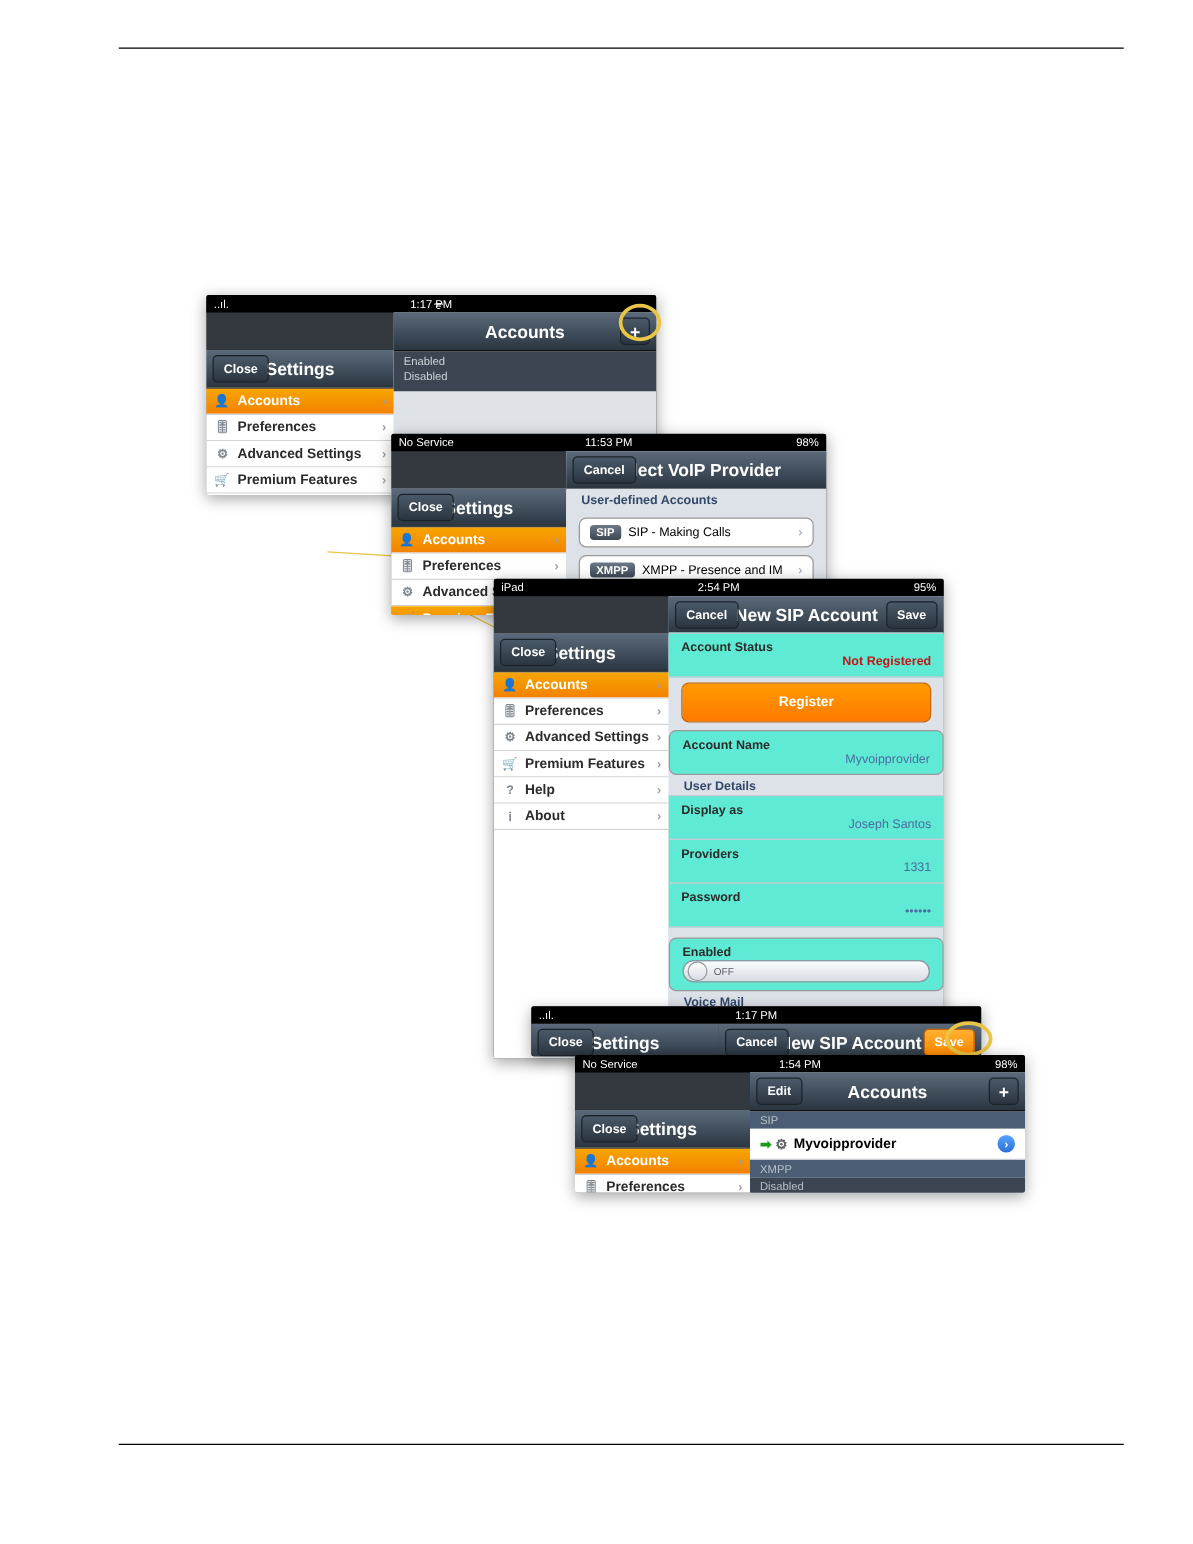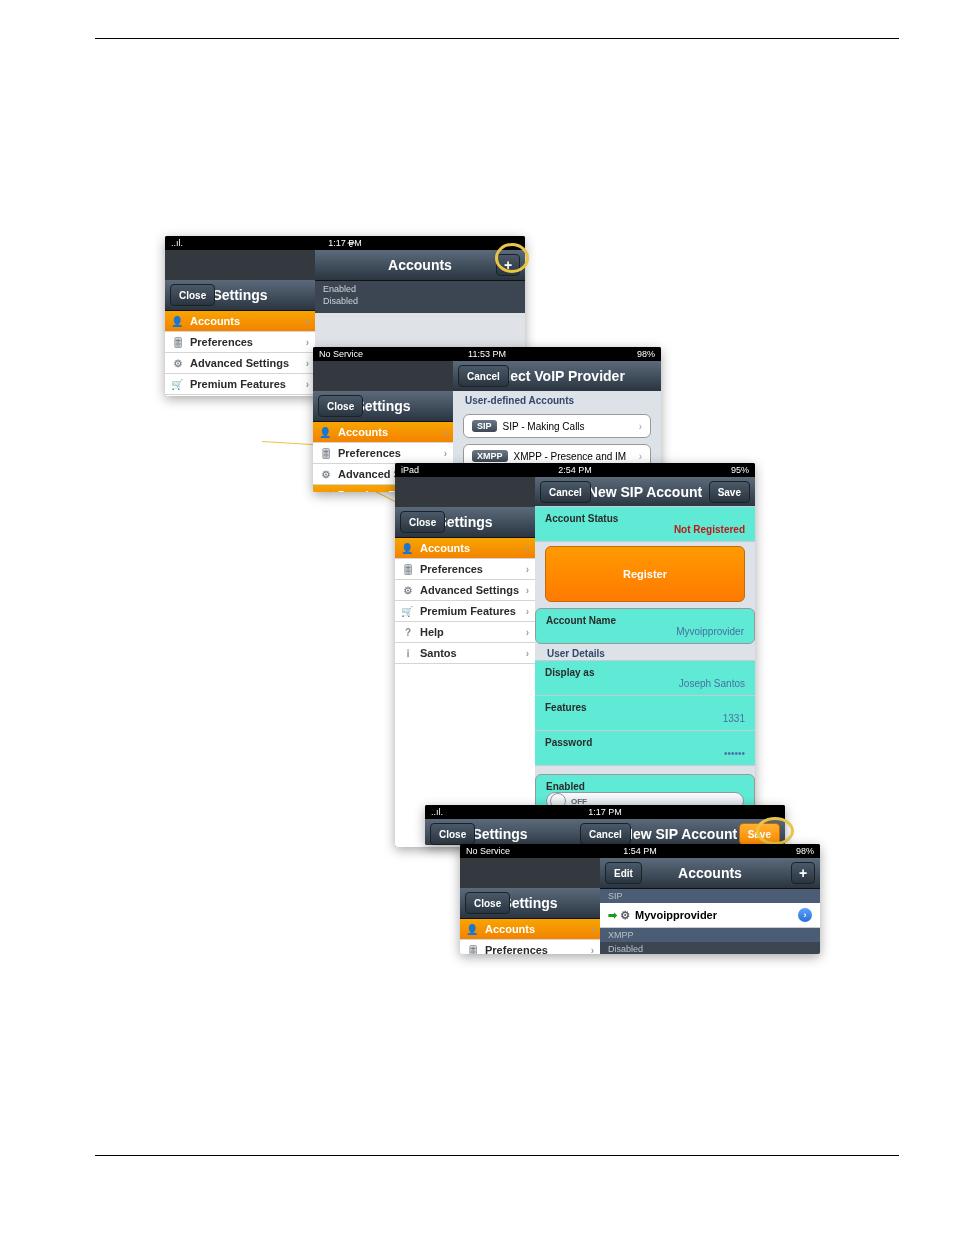--- a/index.html
+++ b/index.html
@@ -20,28 +20,28 @@
 .row .icon { width:14px; text-align:center; margin-right:5px; color:#808890; font-size:10px; }
 .row .chev { margin-left:auto; color:#9aa0a6; font-size:10px; }
 .row.selected { background:linear-gradient(#f7a500,#f38200); color:#fff; }
 .row.selected .icon { color:#fff; }
 .headerblock { height:28px; background:#3c4652; color:#cdd3da; font-size:9px; padding:2px 8px; line-height:12px; }
 .detailbody { position:absolute; top:30px; left:0; right:0; bottom:0; background:#dde2e8; overflow:hidden; }
 .cell { background:#fff; border:1px solid #999; border-radius:6px; margin:6px 10px; display:flex; align-items:center; padding:5px 8px; font-size:10px; position:relative; }
 .cell .badge { background:linear-gradient(#6b7886,#3d4854); color:#fff; font-weight:bold; font-size:9px; padding:1px 5px; border-radius:3px; margin-right:6px; }
 .cell .cchev { margin-left:auto; color:#9aa0a6; }
 .grouptitle { color:#32486a; font-size:10px; font-weight:bold; padding:4px 12px 2px; }
-.regbtn { margin:4px 10px; background:linear-gradient(#ff9a00,#ff7a00); color:#fff; text-align:center; font-weight:bold; border:1px solid #c5670a; border-radius:6px; padding:21px; font-size:11px; }
+.regbtn { margin:4px 10px; background:linear-gradient(#ff9a00,#ff7a00); color:#fff; text-align:center; font-weight:bold; border:1px solid #c5670a; border-radius:6px; padding:9px; font-size:11px; }
 .kvrow { background:#5eead4; border-top:1px solid #c8ccd2; border-bottom:1px solid #c8ccd2; padding:6px 10px; font-size:10px; display:flex; justify-content:space-between; margin-top:-1px;flex-direction:column; }
 .kvrow .k { color:#2b2b2b; font-weight:bold; }
 .kvrow .v { color:#4a6fa0; text-align:right; }
 .kvrow .v.red { color:#c01818; font-weight:bold; }
 .toggle { display:inline-flex; align-items:center; border:1px solid #8f979f; border-radius:10px; height:16px; background:linear-gradient(#fafcff,#d7dce2); padding:0 3px; }
 .toggle .knob { width:14px; height:14px; border-radius:50%; background:linear-gradient(#fff,#d7dce2); border:1px solid #8f979f; margin-right:3px; }
-.toggle .lbl { font-size:8px; color:#5a6068; font-weight:bold; padding:0 2px; }
+.toggle .lbl { font-size:8px; color:#5a6068; font-weight:normal; padding:0 2px; }
 .circle { position:absolute; border:3px solid #e8c544; border-radius:50%; pointer-events:none; }
 .yellowline { position:absolute; background:#e8c544; height:1px; transform-origin:left center; pointer-events:none; }
 .acctrow { background:#fff; display:flex; align-items:center; padding:5px 8px; font-size:11px; font-weight:bold; border-bottom:1px solid #c8ccd2; }
 .acctrow .goarrow { margin-left:auto; width:14px; height:14px; border-radius:50%; background:linear-gradient(#5aa3ff,#2b6fd6); color:#fff; display:flex; align-items:center; justify-content:center; font-size:9px; }
 .disabledband { background:#3c4652; color:#b8c0c9; font-size:9px; padding:2px 8px; }
 </style>
 </head>
 <body>
 
 <div class="page-rule" style="top:38px"></div>
@@ -193,21 +193,21 @@
           <span>Premium Features</span>
           <span class="chev">›</span>
         </div>
         <div class="row">
           <span class="icon">?</span>
           <span>Help</span>
           <span class="chev">›</span>
         </div>
         <div class="row">
           <span class="icon">ℹ</span>
-          <span>Santos</span>
+          <span>About</span>
           <span class="chev">›</span>
         </div>
       </div>
   </div>
   <div class="splitright narrow-off">
     <div class="navbar">
       <div class="navbtn left">Cancel</div>
       <span>New SIP Account</span>
       <div class="navbtn right">Save</div>
     </div>
@@ -220,21 +220,21 @@
       <div class="kvrow" style="margin-top:6px;border-radius:6px;border:1px solid #999">
         <span class="k">Account Name</span>
         <span class="v">Myvoipprovider</span>
       </div>
       <div class="grouptitle">User Details</div>
       <div class="kvrow">
           <span class="k">Display as</span>
           <span class="v">Joseph Santos</span>
         </div>
       <div class="kvrow">
-          <span class="k">Features</span>
+          <span class="k">Providers</span>
           <span class="v">1331</span>
         </div>
       <div class="kvrow">
           <span class="k">Password</span>
           <span class="v">••••••</span>
         </div>
       <div class="kvrow" style="margin-top:8px;border-radius:6px;border:1px solid #999">
         <span class="k">Enabled</span>
         <span class="toggle">
             <span class="knob"></span>

